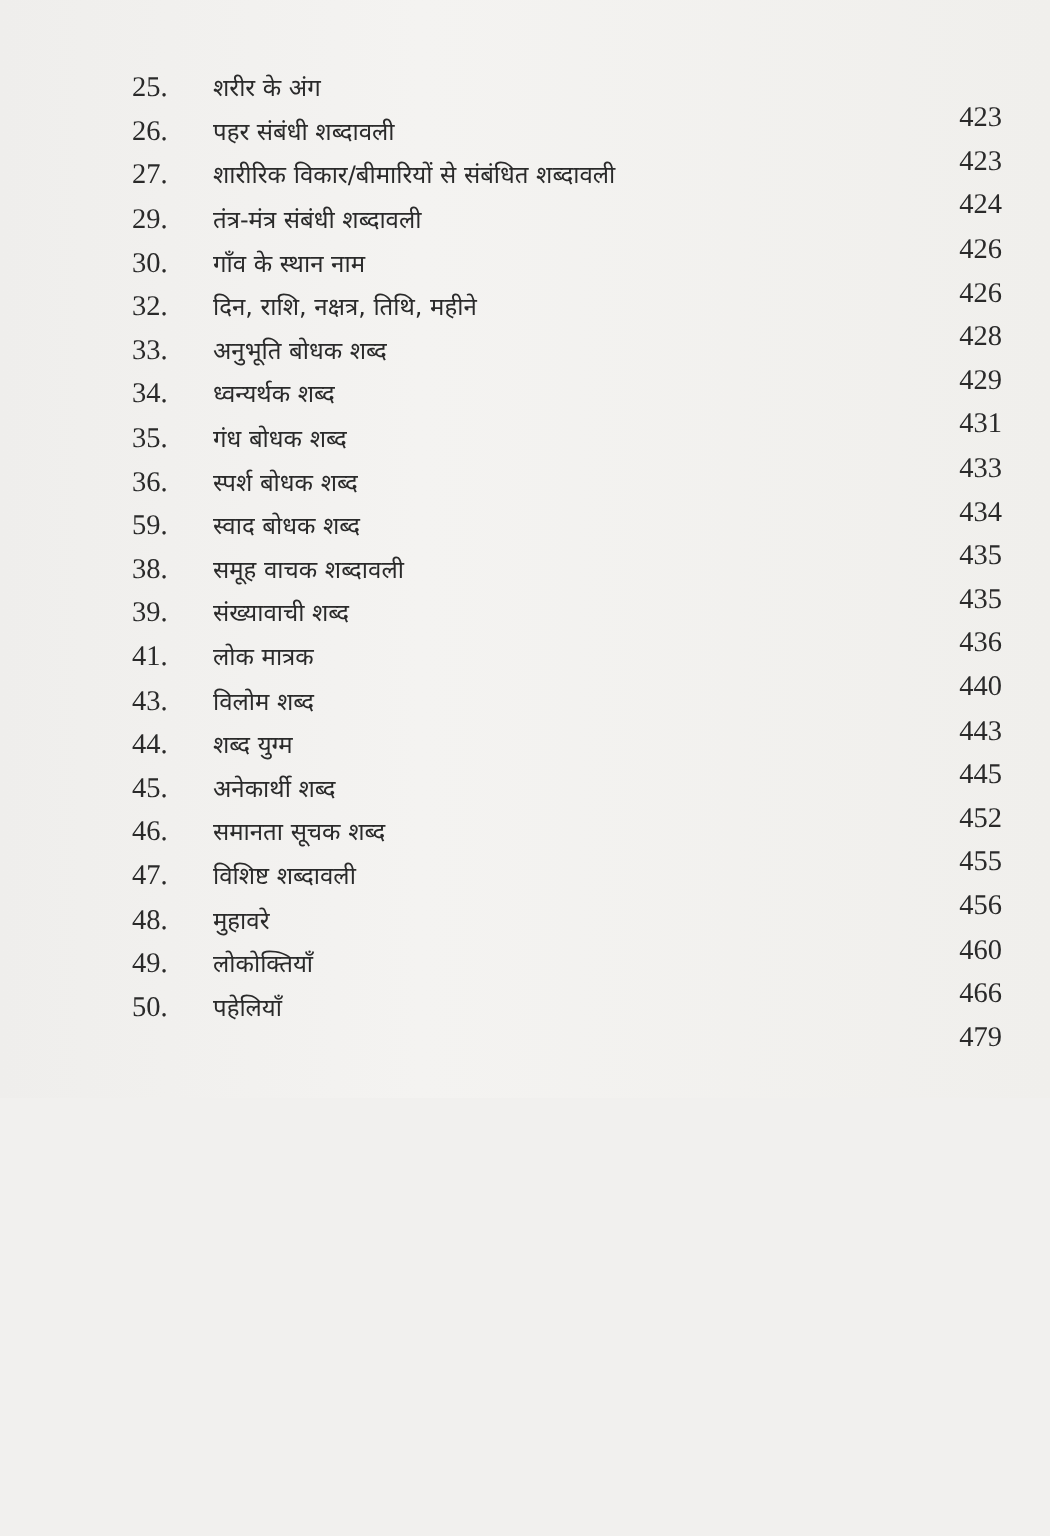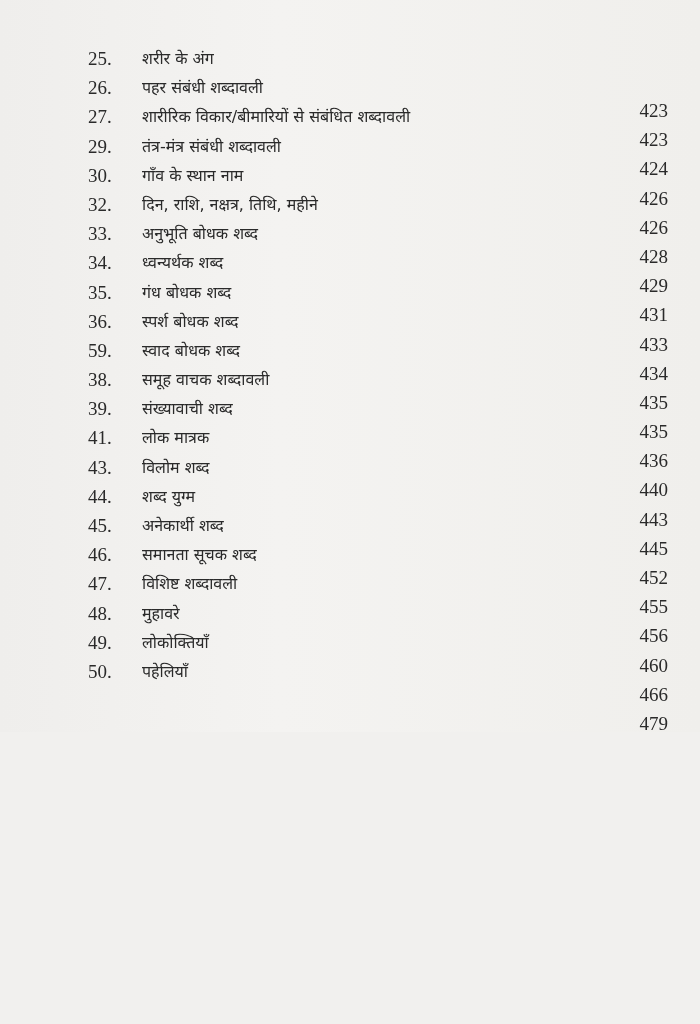--- a/index.html
+++ b/index.html
@@ -20,21 +20,21 @@
       position: absolute; left: 0; top: 0;
       font-size: 19px; width: 36px;
     }
     .title {
       position: absolute; left: 38px; top: -1px;
       font-family: "DejaVu Sans", sans-serif;
       font-size: 16px; white-space: nowrap; margin-left: 16px;
     }
     .pg {
       position: absolute; right: 0; top: 20px;
-      font-size: 19px; text-align: right; margin-top: 32px;
+      font-size: 19px; text-align: right;
     }
   </style>
 </head>
 <body>
 
 <div class="page">
   <div class="toc">
     <div class="entry">
         <span class="num">25.</span>
         <span class="title">शरीर के अंग</span>

